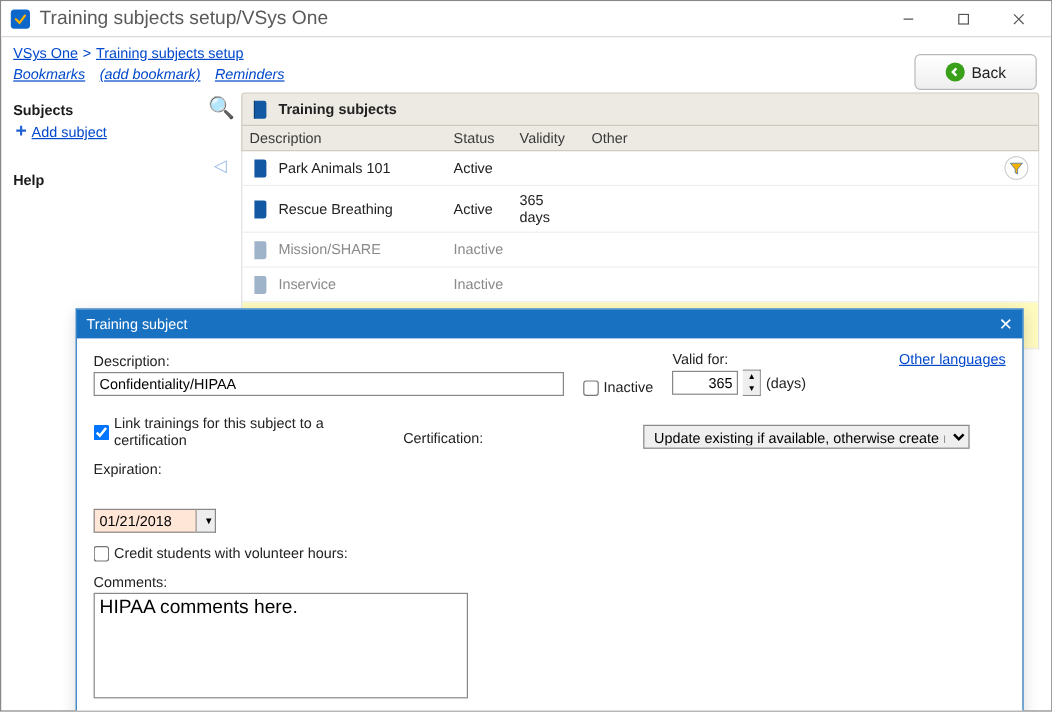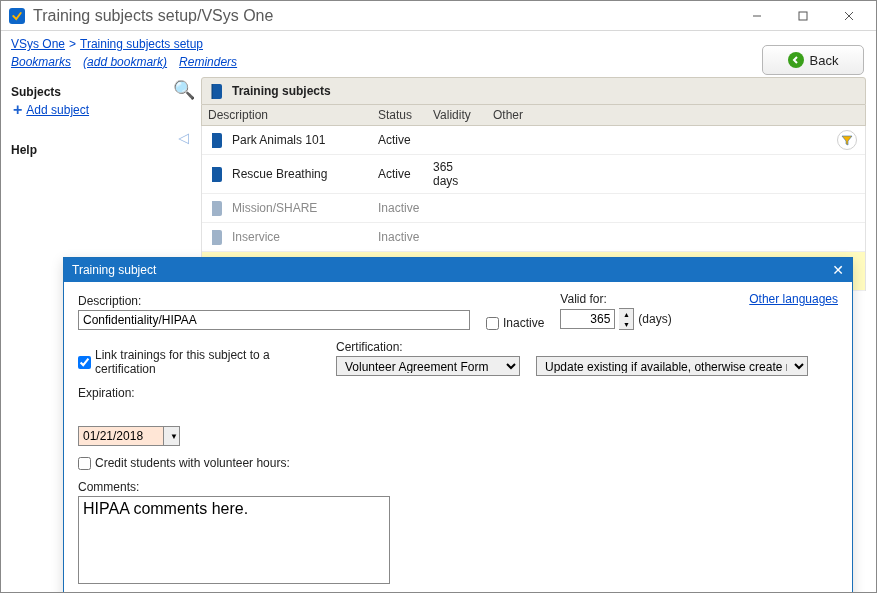--- a/index.html
+++ b/index.html
@@ -424,23 +424,20 @@
       </div>
     </div>
 
     <div class="dlgrow">
       <label class="chk" style="width:242px;">
         <input type="checkbox" checked="" style="">
         <span>Link trainings for this subject to a certification</span>
       </label>
       <div class="field" style="width:184px;">
         <label>Certification:</label>
-        <select>
-          <option>Volunteer Agreement Form</option>
-        </select>
       </div>
       <div class="field" style="width:272px; margin-top:14px;">
         <select>
           <option>Update existing if available, otherwise create new</option>
         </select>
       </div>
     </div>
 
     <div class="dlgrow">
       <div class="field expire">

